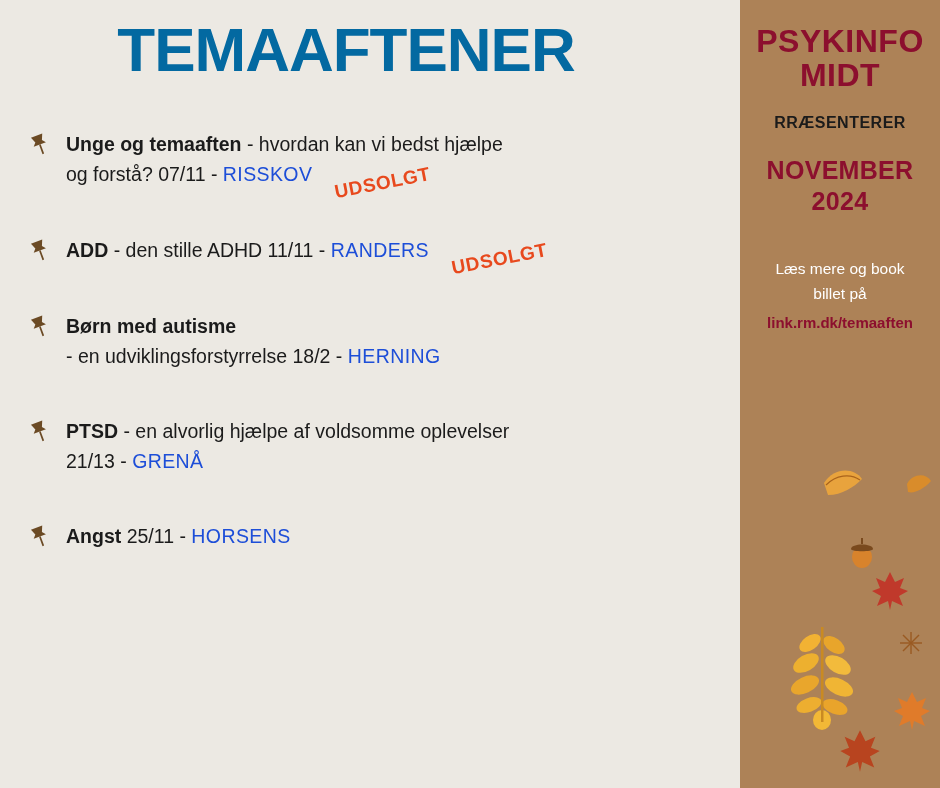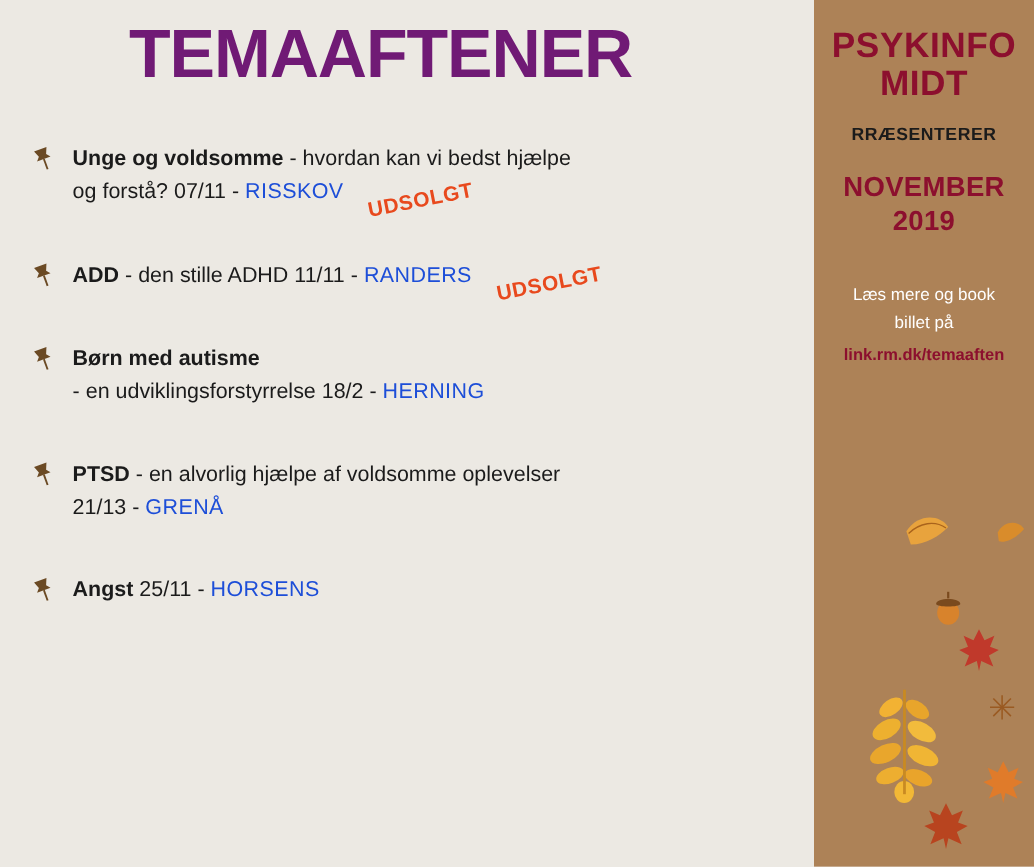--- a/index.html
+++ b/index.html
@@ -25,21 +25,21 @@
     position: relative;
     width: 740px;
     height: 788px;
     background: #ece9e3;
     box-sizing: border-box;
   }
   .title {
     font-size: 62px;
     font-weight: bold;
     letter-spacing: -1px;
-    color: #701a75;
+    color: #0369a1;
     text-align: center;
     margin: 14px 0 0 0;
     padding-right: 48px;
     font-family: "Liberation Sans", sans-serif;
   }
   .events {
     margin-top: 44px;
     padding-left: 26px;
   }
   .event {
@@ -154,21 +154,21 @@
 
       <div class="event">
         <span class="pin">
           <svg width="28" height="28" viewBox="0 0 28 28">
             <g transform="rotate(-20 14 14)">
               <path d="M8 4 L20 4 L17.5 10 L20.5 13.5 L7.5 13.5 L10.5 10 Z" fill="#6b4a24"></path>
               <rect x="13.2" y="13.5" width="1.7" height="10" fill="#6b4a24"></rect>
             </g>
           </svg>
         </span>
-        <span class="evt-line"><span class="evt-title">Unge og voldsomme</span><span class="evt-rest"> - hvordan kan vi bedst hjælpe</span></span>
+        <span class="evt-line"><span class="evt-title">Unge og temaaften</span><span class="evt-rest"> - hvordan kan vi bedst hjælpe</span></span>
         <span class="evt-line"><span class="evt-rest">og forstå? 07/11 - </span><span class="place">RISSKOV</span><span class="soldout">UDSOLGT</span></span>
       </div>
 
       <div class="event">
         <span class="pin">
           <svg width="28" height="28" viewBox="0 0 28 28">
             <g transform="rotate(-20 14 14)">
               <path d="M8 4 L20 4 L17.5 10 L20.5 13.5 L7.5 13.5 L10.5 10 Z" fill="#6b4a24"></path>
               <rect x="13.2" y="13.5" width="1.7" height="10" fill="#6b4a24"></rect>
             </g>
@@ -216,21 +216,21 @@
       </div>
 
     </div>
   </div>
 
   <div class="right">
     <div class="brand">PSYKINFO</div>
     <div class="brand">MIDT</div>
     <div class="presents">RRÆSENTERER</div>
     <div class="month">NOVEMBER</div>
-    <div class="year">2019</div>
+    <div class="year">2024</div>
     <div class="readmore">
       <span>Læs mere og book</span><br>
       <span>billet på</span>
       <a class="link" href="#">link.rm.dk/temaaften</a>
     </div>
 
     <span class="leaf" style="left:80px; top:465px;">
       <svg width="46" height="40" viewBox="0 0 46 40">
         <path d="M4 18 C14 2, 34 2, 42 14 C34 22, 22 30, 8 30 Z" fill="#e8a33d"></path>
         <path d="M6 20 C16 10, 30 8, 40 15" stroke="#a9631c" stroke-width="1.2" fill="none"></path>

